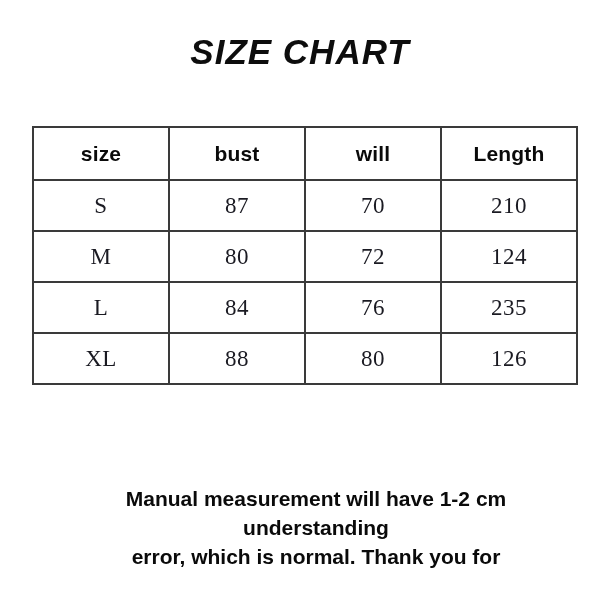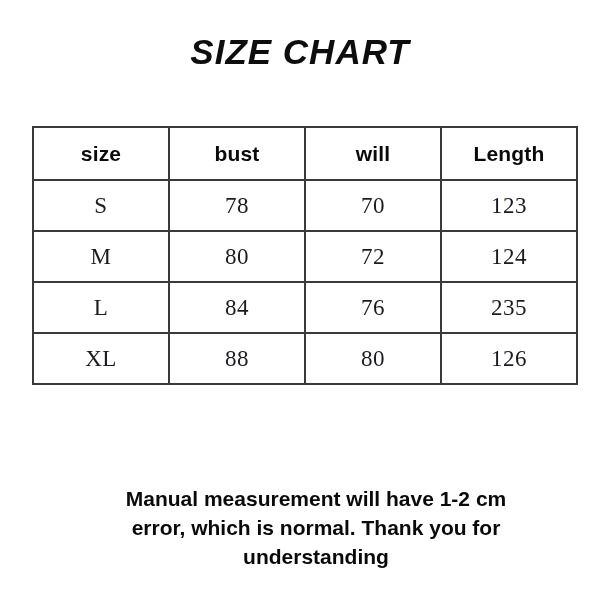--- a/index.html
+++ b/index.html
@@ -114,23 +114,23 @@
         <tr>
           <th>size</th>
           <th>bust</th>
           <th>will</th>
           <th>Length</th>
         </tr>
       </thead>
       <tbody>
         <tr>
           <td>S</td>
-          <td>78</td>
+          <td>87</td>
           <td>70</td>
-          <td>123</td>
+          <td>210</td>
         </tr>
         <tr>
           <td>M</td>
           <td>80</td>
           <td>72</td>
           <td>124</td>
         </tr>
         <tr>
           <td>L</td>
           <td>84</td>
@@ -142,17 +142,17 @@
           <td>88</td>
           <td>80</td>
           <td>126</td>
         </tr>
       </tbody>
     </table>
   </div>
 
   <div class="footer-note">
     <span class="fline">Manual measurement will have 1-2 cm</span>
+    <span class="fline">understanding</span>
     <span class="fline">error, which is normal. Thank you for</span>
-    <span class="fline">understanding</span>
   </div>
 
 </div>
 
 </body></html>

